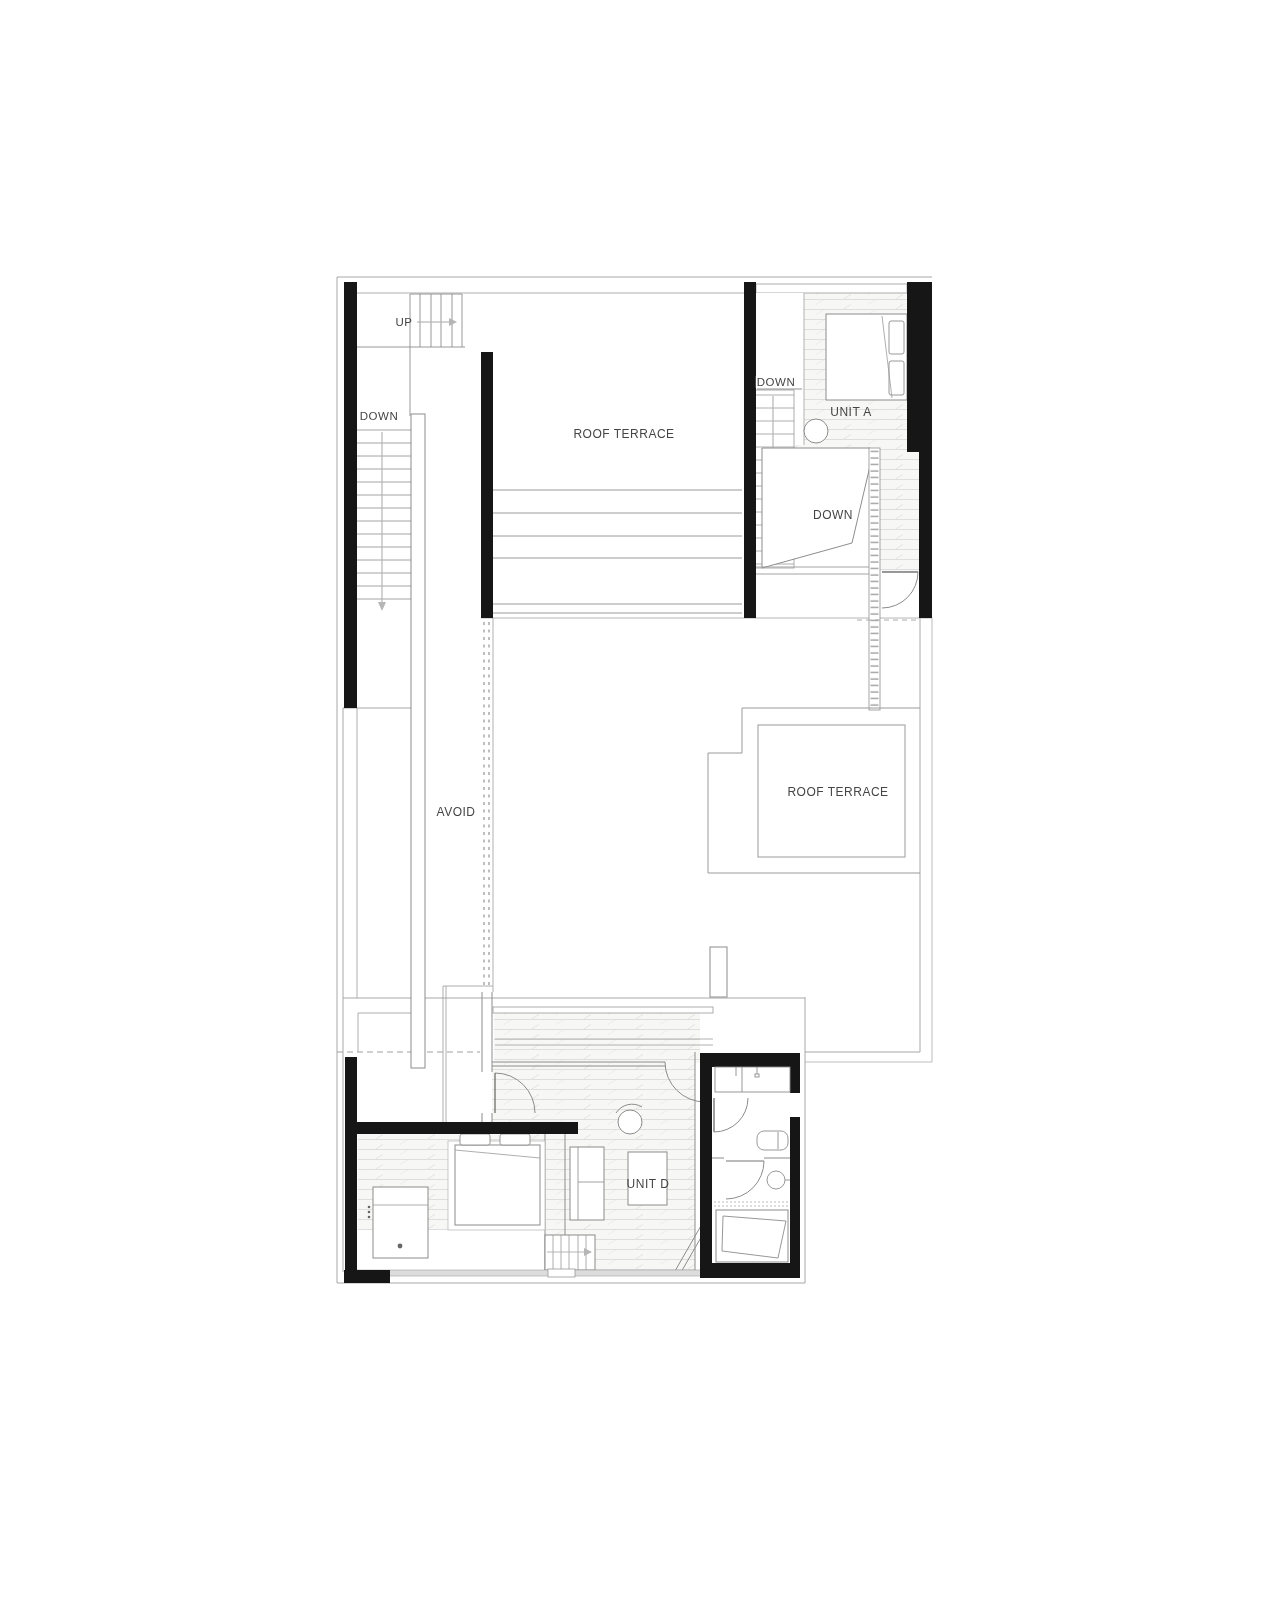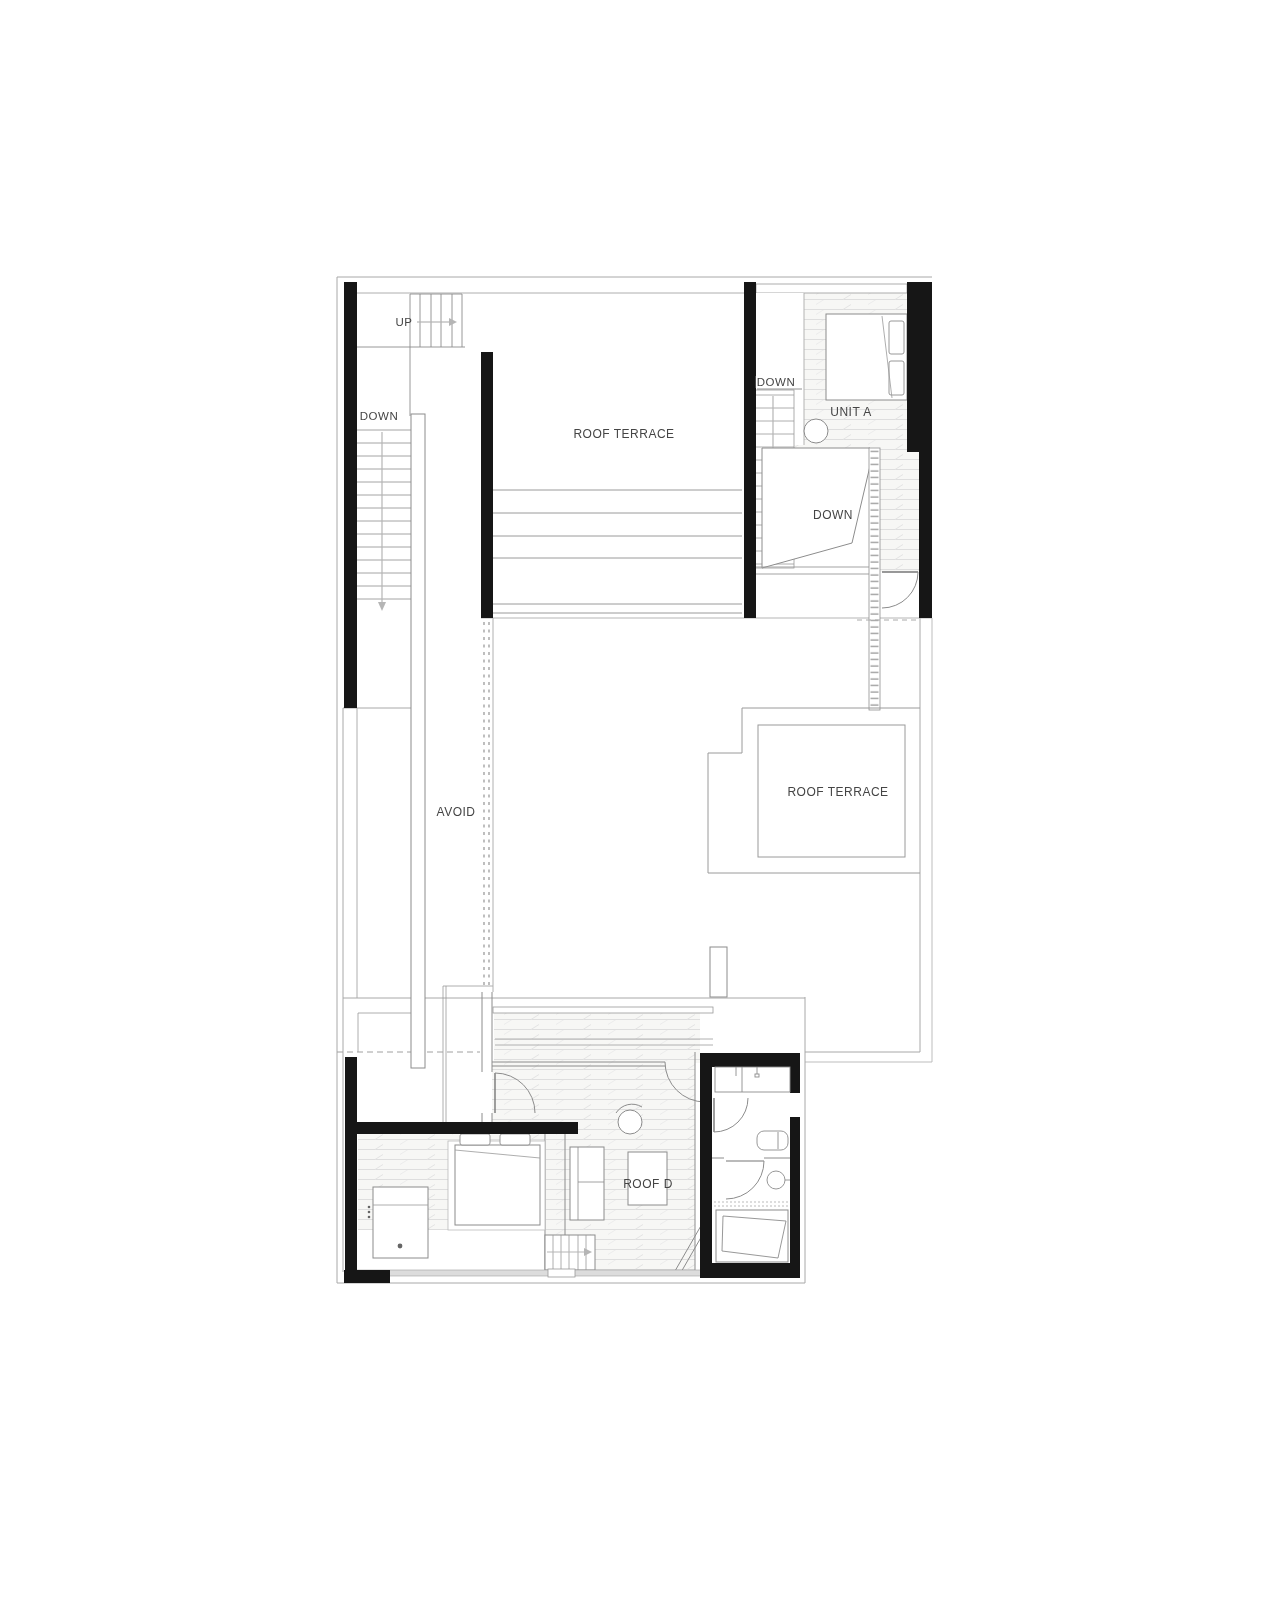--- a/index.html
+++ b/index.html
@@ -313,15 +313,15 @@
 </svg>
 
 <div class="plan-label small" style="left:404px;top:322px">UP</div>
 <div class="plan-label small" style="left:379px;top:416px">DOWN</div>
 <div class="plan-label" style="left:624px;top:434px">ROOF TERRACE</div>
 <div class="plan-label small" style="left:776px;top:382px;background:#ffffff;padding:0 1px">DOWN</div>
 <div class="plan-label" style="left:851px;top:412px">UNIT A</div>
 <div class="plan-label" style="left:833px;top:515px">DOWN</div>
 <div class="plan-label" style="left:456px;top:812px">AVOID</div>
 <div class="plan-label" style="left:838px;top:792px">ROOF TERRACE</div>
-<div class="plan-label" style="left:648px;top:1184px">ROOF D</div>
+<div class="plan-label" style="left:648px;top:1184px">UNIT D</div>
 
 </div>
 
 </body></html>

